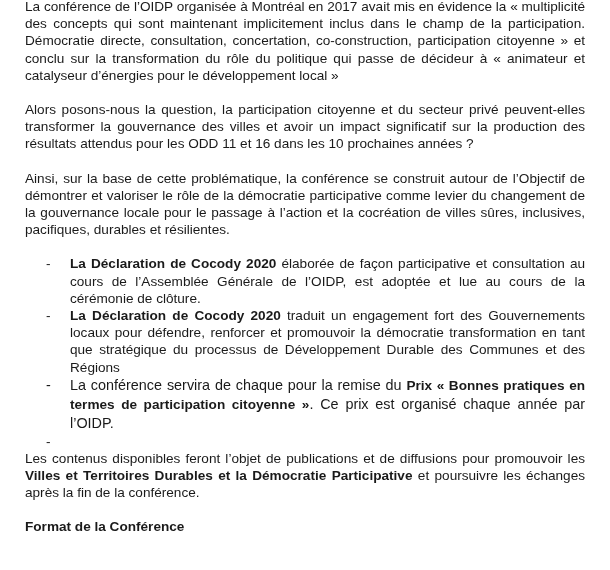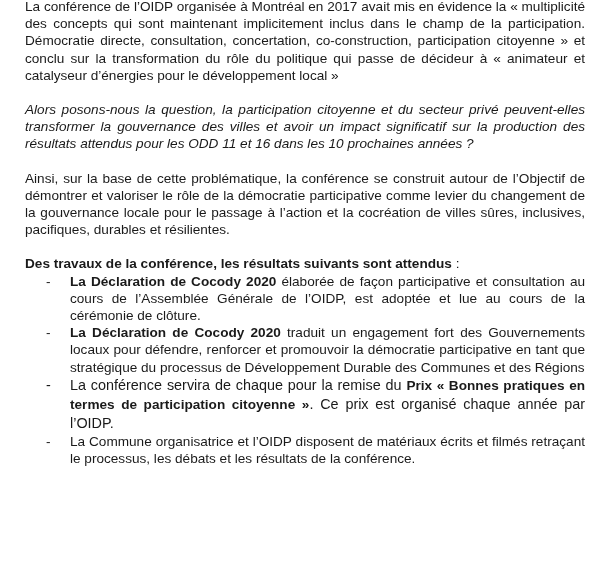--- a/index.html
+++ b/index.html
@@ -1,58 +1,58 @@
 <!DOCTYPE html>
 <html><head>
 <meta charset="utf-8">
 <style>
   html, body { margin: 0; padding: 0; background: #ffffff; }
   body { width: 610px; height: 570px; overflow: hidden; position: relative;
          font-family: "Liberation Sans", sans-serif; color: #1a1a1a; font-size: 13.6px; }
   .page { position: absolute; left: 25px; top: -2px; width: 560px; }
   p { margin: 0; line-height: 17.2px; text-align: justify; }
   .gap { height: 17px; }
-  .it { font-style: italic; }
+  .it { }
   b { font-weight: bold; }
   ul.dash { list-style: none; margin: 0; padding: 0; }
   ul.dash li { position: relative; padding-left: 45px; line-height: 17.2px; text-align: justify; }
   ul.dash li .dash-mark { position: absolute; left: 21px; top: 0; }
   .tall { line-height: 19px !important; }
 </style>
 </head>
 <body>
 
 <div class="page">
 
   <p>La conférence de l’OIDP organisée à Montréal en 2017 avait mis en évidence la « multiplicité des concepts qui sont maintenant implicitement inclus dans le champ de la participation. Démocratie directe, consultation, concertation, co-construction, participation citoyenne » et conclu sur la transformation du rôle du politique qui passe de décideur à « animateur et catalyseur d’énergies pour le développement local »</p>
   <div class="gap"></div>
 
   <p class="it">Alors posons-nous la question, la participation citoyenne et du secteur privé peuvent-elles transformer la gouvernance des villes et avoir un impact significatif sur la production des résultats attendus pour les ODD 11 et 16 dans les 10 prochaines années ?</p>
   <div class="gap"></div>
 
   <p>Ainsi, sur la base de cette problématique, la conférence se construit autour de l’Objectif de démontrer et valoriser le rôle de la démocratie participative comme levier du changement de la gouvernance locale pour le passage à l’action et la cocréation de villes sûres, inclusives, pacifiques, durables et résilientes.</p>
   <div class="gap"></div>
 
-  <p><b>Des travaux de la conférence, les résultats suivants sont attendus</b><span> :</span></p>
   <ul class="dash">
     <li>
       <span class="dash-mark">-</span>
       <b>La Déclaration de Cocody 2020</b><span> élaborée de façon participative et consultation au cours de l’Assemblée Générale de l’OIDP, est adoptée et lue au cours de la cérémonie de clôture.</span>
     </li>
     <li>
       <span class="dash-mark">-</span>
-      <b>La Déclaration de Cocody 2020</b><span> traduit un engagement fort des Gouvernements locaux pour défendre, renforcer et promouvoir la démocratie participative en tant que stratégique du processus de Développement Durable des Communes et des Régions</span>
+      <b>La Déclaration de Cocody 2020</b><span> traduit un engagement fort des Gouvernements locaux pour défendre, renforcer et promouvoir la démocratie transformation en tant que stratégique du processus de Développement Durable des Communes et des Régions</span>
     </li>
     <li class="tall" style="font-size:14.4px;">
       <span class="dash-mark">-</span>
       <span>La conférence servira de chaque pour la remise du </span><b style="font-size:13.6px;">Prix « Bonnes pratiques en termes de participation citoyenne »</b><span>. Ce prix est organisé chaque année par l’OIDP.</span>
     </li>
     <li>
       <span class="dash-mark">-</span>
-      <span>La Commune organisatrice et l’OIDP disposent de matériaux écrits et filmés retraçant le processus, les débats et les résultats de la conférence.</span>
     </li>
   </ul>
   <div class="gap"></div>
 
+  <p><span>Les contenus disponibles feront l’objet de publications et de diffusions pour promouvoir les </span><b>Villes et Territoires Durables et la Démocratie Participative</b><span> et poursuivre les échanges après la fin de la conférence.</span></p>
   <div class="gap"></div>
 
+  <p><b>Format de la Conférence</b></p>
 
 </div>
 
 </body></html>

